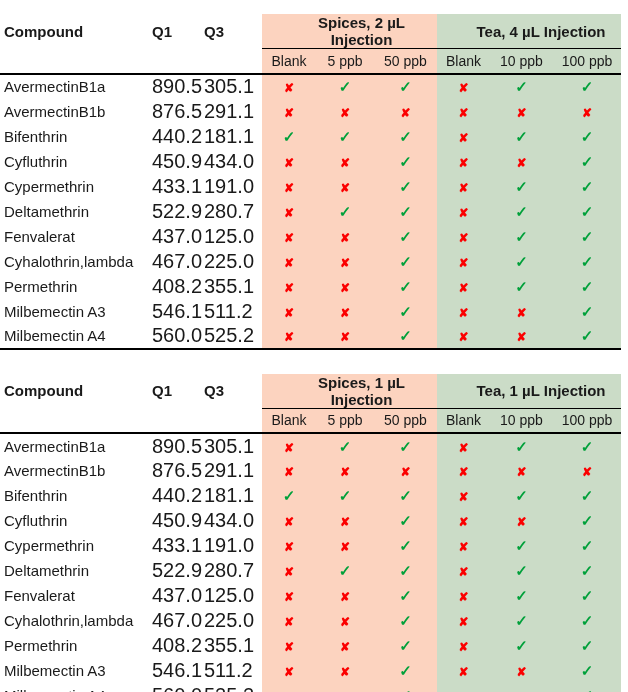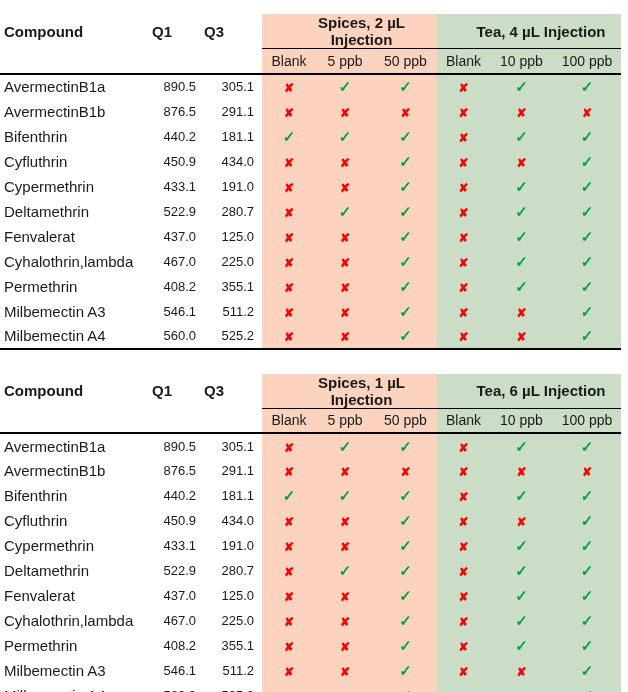--- a/index.html
+++ b/index.html
@@ -45,21 +45,21 @@
     text-align: center;
     font-weight: bold;
     font-size: 15px;
     border-bottom: 1.5px solid #000;
     padding-left: 24px;
   }
   tr.sub-row th { border-bottom: 2px solid #000; }
   .sub-h { text-align: center; font-weight: normal; font-size: 14px; margin-left: 41px; }
 
   td.cell-compound { text-align: left; padding-left: 4px; font-size: 15px; }
-  td.cell-num { text-align: right; padding-right: 8px; font-size: 13px; }
+  td.cell-num { padding-right: 8px; font-size: 20px; }
   td.cell-mark { text-align: center; }
 
   .mark { font-weight: bold; line-height: 1; display: inline-block; }
   .mark.pass { color: var(--pass-color); font-size: 15px; }
   .mark.fail { color: var(--fail-color); font-size: 12px; }
 </style>
 </head>
 <body>
 
 <div class="sheet">
@@ -232,21 +232,21 @@
       <col class="c-t1">
         <col class="c-t2">
         <col class="c-t3">
     </colgroup>
     <thead>
       <tr class="group-row">
         <th class="th-left">Compound</th>
         <th class="th-right">Q1</th>
         <th class="th-right">Q3</th>
         <th class="spices group-h" colspan="3">Spices, 1 µL Injection</th>
-        <th class="tea group-h" colspan="3">Tea, 6 µL Injection</th>
+        <th class="tea group-h" colspan="3">Tea, 1 µL Injection</th>
       </tr>
       <tr class="sub-row">
         <th></th>
         <th></th>
         <th></th>
         <th class="spices sub-h">Blank</th>
         <th class="spices sub-h">5 ppb</th>
         <th class="spices sub-h">50 ppb</th>
         <th class="tea sub-h">Blank</th>
         <th class="tea sub-h">10 ppb</th>

